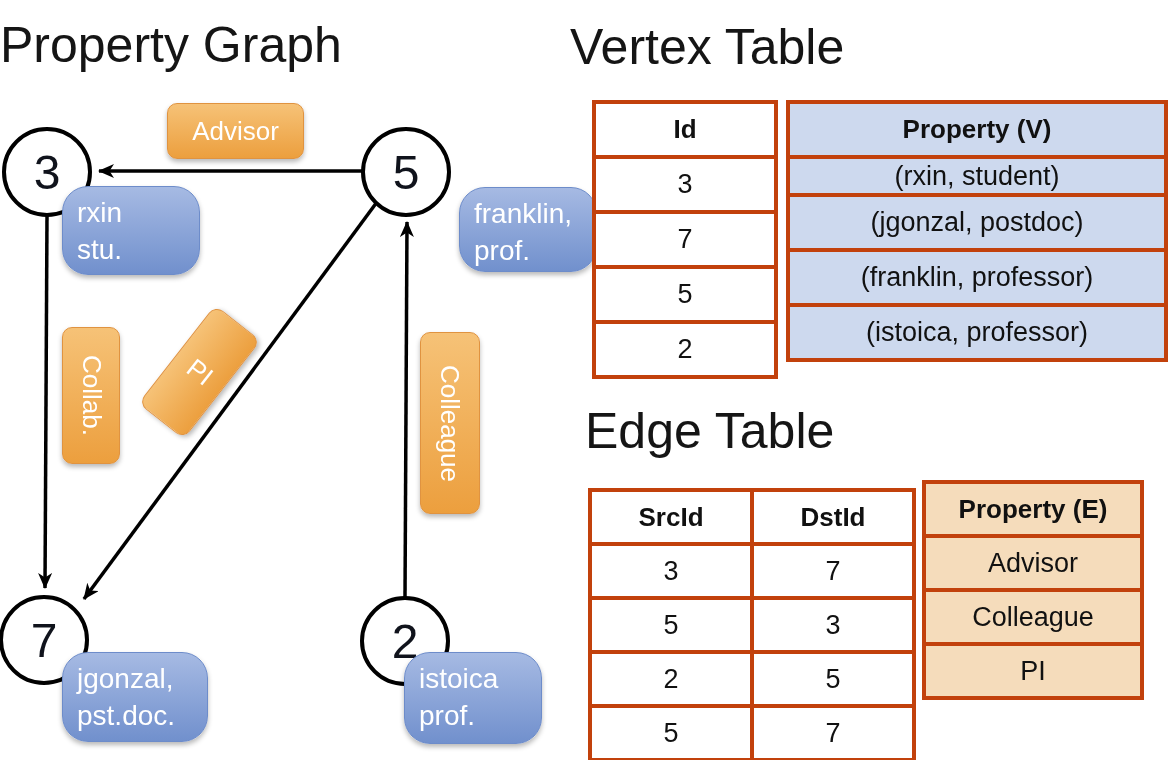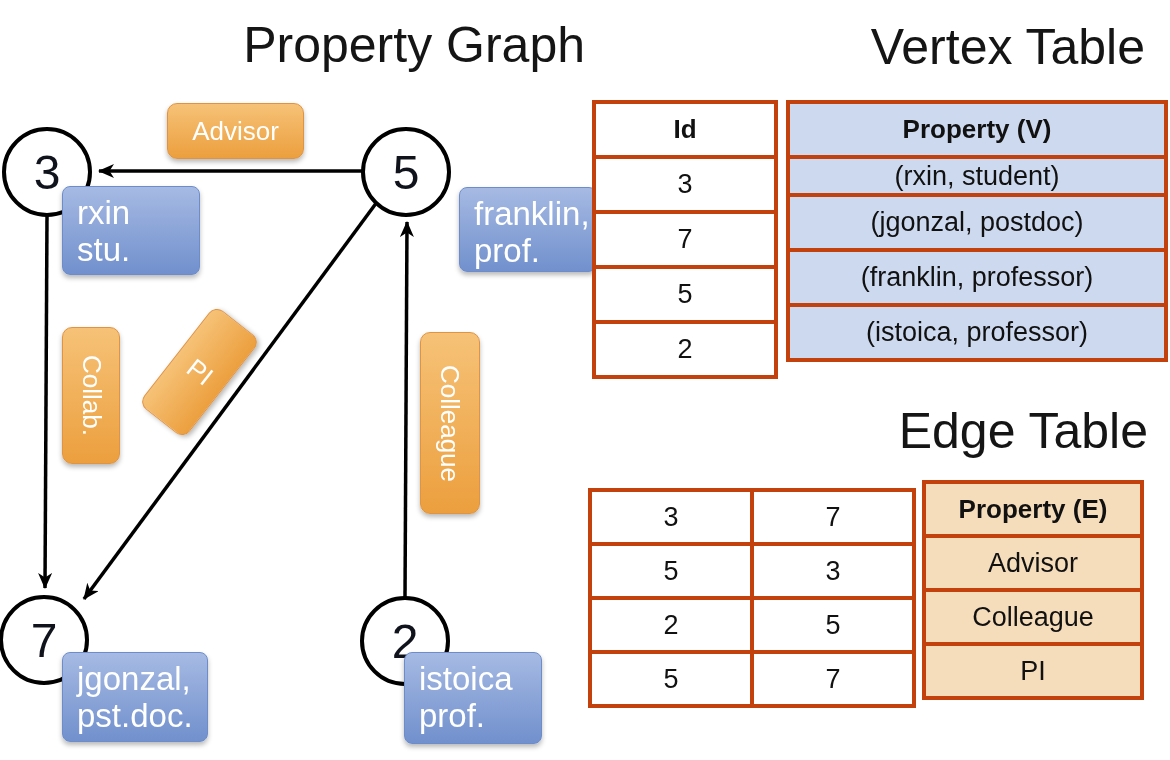--- a/index.html
+++ b/index.html
@@ -1,44 +1,44 @@
 <!DOCTYPE html>
 <html><head>
 <meta charset="utf-8">
 <style>
   html,body{margin:0;padding:0;background:#fff;}
   #stage{
     position:relative;width:1170px;height:760px;overflow:hidden;
     background:#fff;font-family:"Liberation Sans",sans-serif;color:#111;
   }
   .title{
-    position:absolute;text-align:right;font-size:50px;font-weight:300;
+    position:absolute;text-align:left;font-size:50px;font-weight:300;
     letter-spacing:0px;color:#151515;white-space:nowrap;
   }
   
   #edges{position:absolute;left:0;top:0;}
   .node{
     position:absolute;width:90px;height:90px;border:4px solid #000;
     border-radius:50%;background:#fff;box-sizing:border-box;
     display:flex;align-items:center;justify-content:center;
   }
   .node span{font-size:48px;font-weight:300;color:#10131c;}
   .elabel{
     position:absolute;display:flex;align-items:center;justify-content:center;
     background:linear-gradient(180deg,#f6c277 0%,#ec9f3e 100%);
     border:1px solid #e09340;border-radius:10px;
     box-shadow:0 3px 5px rgba(0,0,0,0.28);
     color:#fff;font-size:26px;font-weight:300;text-align:center;
   }
   .elabel .vtext{transform:rotate(90deg);white-space:nowrap;}
   .pbox{
     position:absolute;background:linear-gradient(180deg,#a6bae3 0%,#7190cd 100%);
-    border:1px solid #6d8cca;border-radius:8px;
+    border:1px solid #6d8cca;border-radius:26px;
     box-shadow:0 3px 5px rgba(0,0,0,0.28);
-    color:#fff;font-size:33px;font-weight:300;line-height:37px;
+    color:#fff;font-size:28px;font-weight:300;line-height:37px;
     padding:7px 8px 0 14px;box-sizing:border-box;
   }
   
   table{border-collapse:collapse;position:absolute;table-layout:fixed;background:#fff;}
   table{border:3px solid #000;}
   th,td{
     border:4px solid #c2410c;text-align:center;vertical-align:middle;
     font-weight:300;font-size:27px;padding:0;overflow:hidden;white-space:nowrap;
   }
   th{font-weight:bold;font-size:26px;}
@@ -147,20 +147,24 @@
           <td class="vprop">(franklin, professor)</td>
         </tr>
     <tr style="height:55px;">
           <td class="vprop">(istoica, professor)</td>
         </tr>
   </tbody>
     </table>
 
   <table style="left:588px;top:488px;width:328px;">
     <tbody>
+        <tr style="height:54px;">
+      <th>SrcId</th>
+      <th>DstId</th>
+    </tr>
     <tr style="height:54px;">
       <td>3</td>
       <td>7</td>
     </tr>
     <tr style="height:54px;">
       <td>5</td>
       <td>3</td>
     </tr>
     <tr style="height:54px;">
       <td>2</td>

